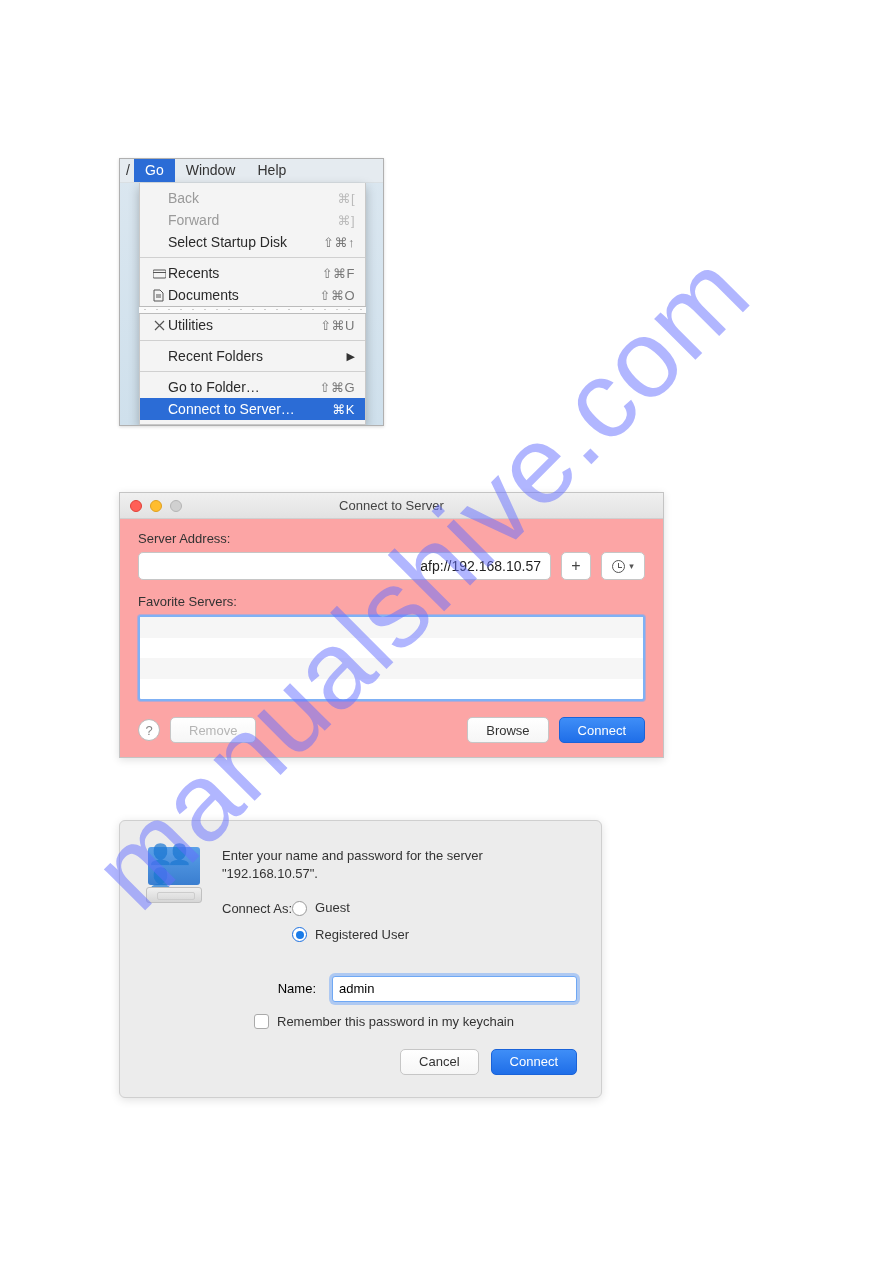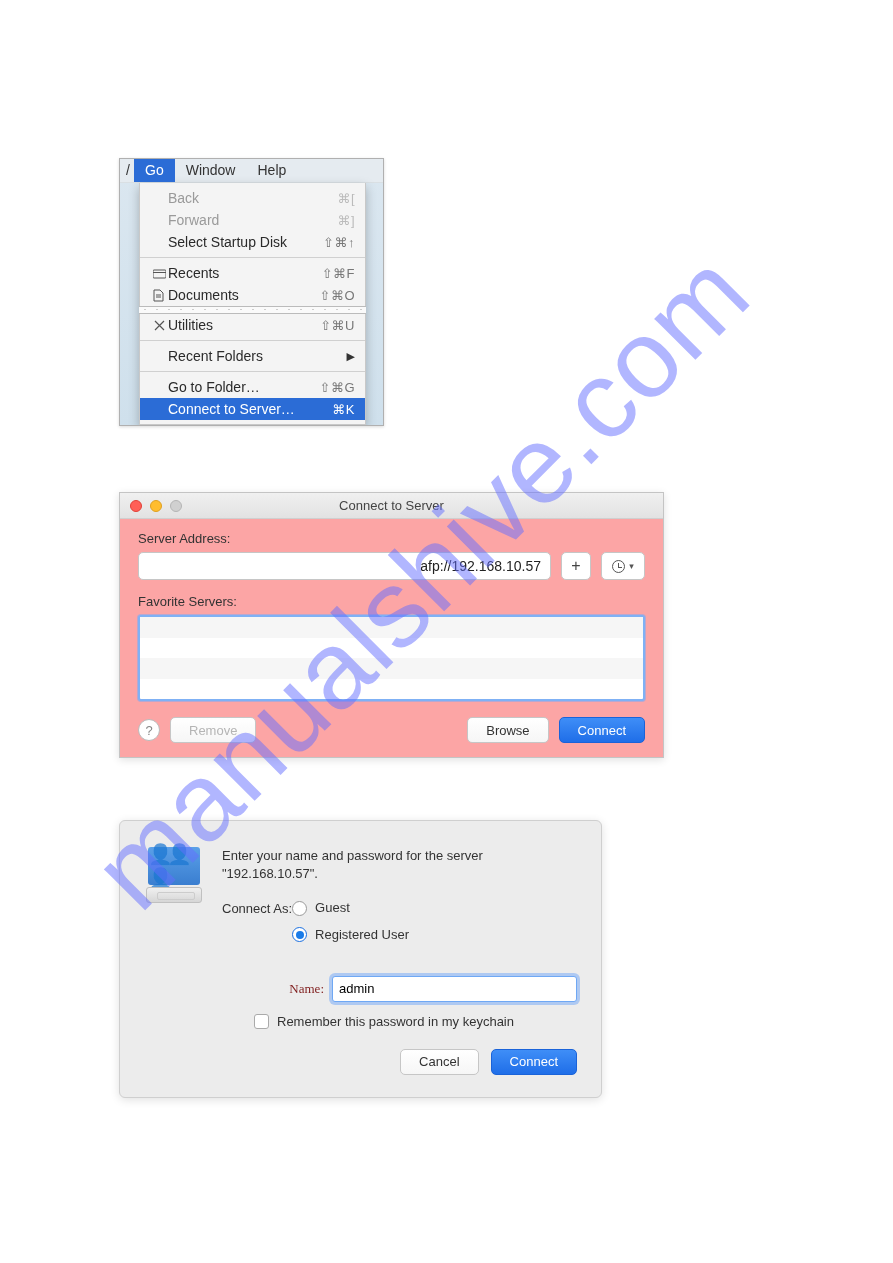--- a/index.html
+++ b/index.html
@@ -212,21 +212,21 @@
   .srv-base::after{content:"";position:absolute;left:10px;top:4px;width:36px;height:6px;border:1px solid #ccc;border-radius:2px;}
   .auth-msg{flex:1;line-height:1.4;}
   .connect-as { display:flex; align-items:flex-start; margin-bottom:18px; padding-left:78px; }
   .ca-label{ width:auto; margin-right:0; padding-top:1px; }
   .radios { display:flex; flex-direction:column; gap:8px; }
   .radio-opt { display:flex; align-items:center; gap:8px; }
   .radio { width:15px;height:15px;border:1px solid #9a9a9a;border-radius:50%;background:#fff;display:flex;align-items:center;justify-content:center;}
   .radio.checked { border-color:#1a6fe0; background:#fff; }
   .radio.checked::after{content:"";width:8px;height:8px;background:#1a7be8;border-radius:50%;}
   .form-row { display:flex; align-items:center; margin-bottom:12px; }
-  .form-label{ width:188px; text-align:right; padding-right:8px; color:#7f1d1d;font-family:Liberation Serif, serif;}
+  .form-label{ width:188px; text-align:right; padding-right:16px; color:#000000;}
   .text-input{
     flex:1;height:26px;border:1px solid #c6c6c6;border-radius:3px;padding:0 6px;font-size:13px;background:#fff;
   }
   .text-input.focused{
     border:1px solid #6fa8f4;
     box-shadow:0 0 0 3px rgba(100,160,250,0.45);
   }
   .cb-row{display:flex;align-items:center;gap:8px;margin:10px 0 20px 110px;}
   .checkbox{width:15px;height:15px;border:1px solid #aaa;border-radius:3px;background:#fff;}
   .auth-footer{display:flex;justify-content:flex-end;gap:12px;}

